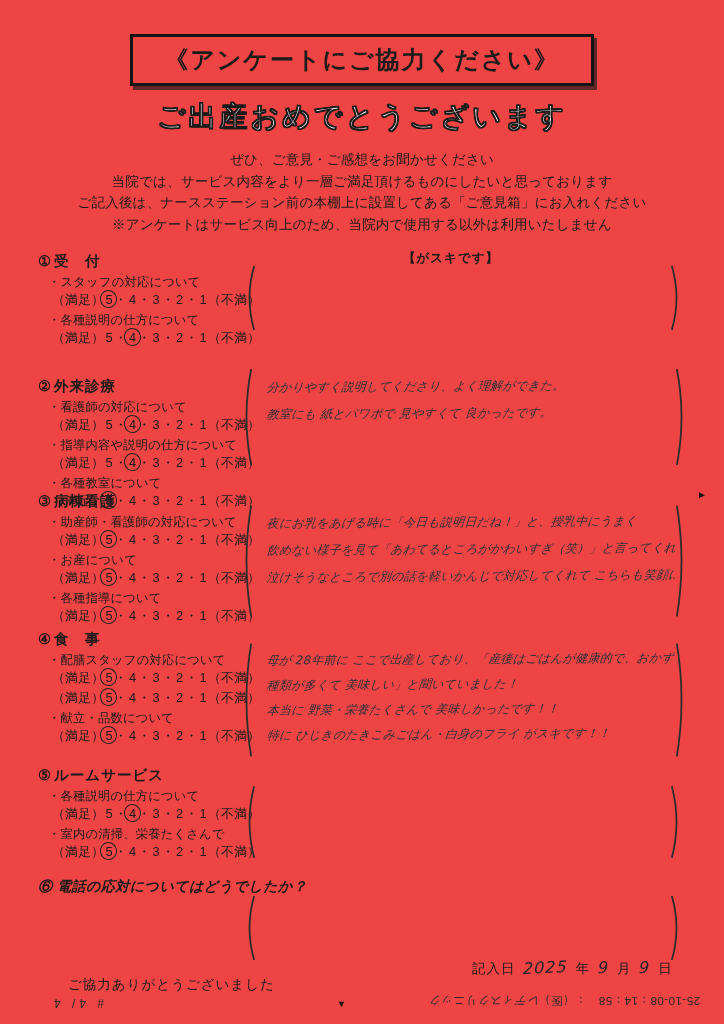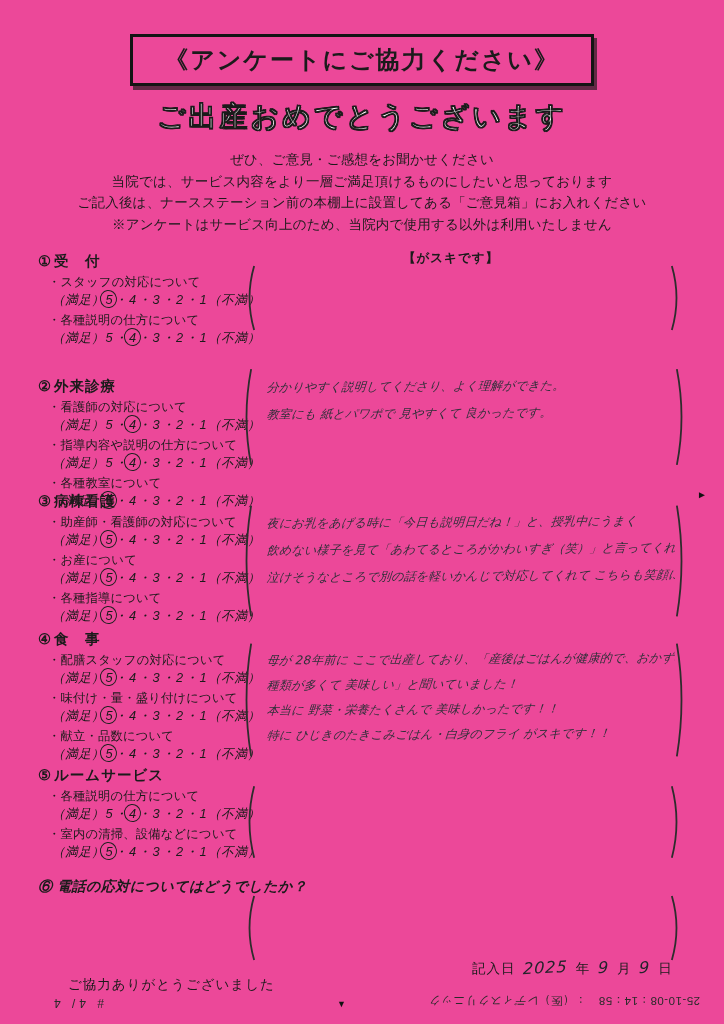--- a/index.html
+++ b/index.html
@@ -1,17 +1,17 @@
 <!DOCTYPE html>
 <html><head>
 <meta charset="utf-8">
 <style>
   html,body{margin:0;padding:0;background:#e8e8e6;}
   .page{
-    position:relative;width:724px;height:1024px;background:#ec4899;
+    position:relative;width:724px;height:1024px;background:#ef4444;
     font-family:"Liberation Sans",sans-serif;color:#1b1b1b;overflow:hidden;
     box-shadow:0 0 6px rgba(0,0,0,.25);
   }
   
   .title-box{
     position:absolute;left:130px;top:34px;width:458px;height:46px;
     border:3px solid #141414;box-shadow:3px 4px 0 rgba(25,25,25,.65);
     display:flex;align-items:center;justify-content:center;
     font-size:24px;font-weight:bold;letter-spacing:2px;
   }
@@ -23,21 +23,21 @@
   }
   .intro{position:absolute;left:0;top:149px;width:100%;text-align:center;
     font-size:13.5px;line-height:21.5px;letter-spacing:.2px;}
   .details-header{position:absolute;left:403px;top:250px;font-size:12.5px;font-weight:bold;letter-spacing:1px;}
   
   .section{position:absolute;left:38px;width:215px;}
   .sec-title{font-size:14.5px;font-weight:600;letter-spacing:1px;margin-bottom:3px;white-space:nowrap;}
   .sec-title .sec-num{margin-right:2px;}
   .item{margin-left:10px;margin-bottom:3px;}
   .item-label{font-size:12.3px;letter-spacing:.2px;white-space:nowrap;}
-  .rating{font-size:12.8px;margin-left:4px;margin-top:1px;white-space:nowrap;letter-spacing:.3px;font-style:italic;}
+  .rating{font-size:12.8px;margin-left:4px;margin-top:1px;white-space:nowrap;letter-spacing:.3px;}
   .rating .num{position:relative;display:inline-block;padding:0 1px;}
   .rating .num.circled::after{
     content:"";position:absolute;left:-4px;right:-4px;top:-2px;bottom:-1px;
     border:1.6px solid #222;border-radius:50%;transform:rotate(-8deg);
   }
   .rating .sep{padding:0 .5px;}
   .question-title{position:absolute;left:38px;font-size:14px;font-weight:600;letter-spacing:.5px;white-space:nowrap;font-style:italic;}
   
   .comment-box{position:absolute;display:flex;align-items:stretch;}
   .paren{width:13px;height:100%;flex:0 0 13px;}
@@ -171,21 +171,20 @@
 
   <div class="section" style="top:630px">
     <div class="sec-title">
       <span class="sec-num">④</span><span>食　事</span>
     </div>
     <div class="item">
       <div class="item-label">・<span>配膳スタッフの対応について</span></div>
       <div class="rating"><span class="scale-end">（満足）</span><span class="num circled">5</span><span class="sep">・</span><span class="num">4</span><span class="sep">・</span><span class="num">3</span><span class="sep">・</span><span class="num">2</span><span class="sep">・</span><span class="num">1</span><span class="scale-end">（不満）</span></div>
     </div>
     <div class="item">
-      <div class="item-label">・<span>味付け・量・盛り付けについて</span></div>
       <div class="rating"><span class="scale-end">（満足）</span><span class="num circled">5</span><span class="sep">・</span><span class="num">4</span><span class="sep">・</span><span class="num">3</span><span class="sep">・</span><span class="num">2</span><span class="sep">・</span><span class="num">1</span><span class="scale-end">（不満）</span></div>
     </div>
     <div class="item">
       <div class="item-label">・<span>献立・品数について</span></div>
       <div class="rating"><span class="scale-end">（満足）</span><span class="num circled">5</span><span class="sep">・</span><span class="num">4</span><span class="sep">・</span><span class="num">3</span><span class="sep">・</span><span class="num">2</span><span class="sep">・</span><span class="num">1</span><span class="scale-end">（不満）</span></div>
     </div>
   </div>
   <div class="comment-box tight" style="left:240px;top:640px;width:448px;height:120px">
     <svg class="paren" viewBox="0 0 14 100" preserveAspectRatio="none">
         <path d="M12 3 Q2 50 12 97" vector-effect="non-scaling-stroke"></path>
@@ -203,21 +202,21 @@
 
   <div class="section" style="top:766px">
     <div class="sec-title">
       <span class="sec-num">⑤</span><span>ルームサービス</span>
     </div>
     <div class="item">
       <div class="item-label">・<span>各種説明の仕方について</span></div>
       <div class="rating"><span class="scale-end">（満足）</span><span class="num">5</span><span class="sep">・</span><span class="num circled">4</span><span class="sep">・</span><span class="num">3</span><span class="sep">・</span><span class="num">2</span><span class="sep">・</span><span class="num">1</span><span class="scale-end">（不満）</span></div>
     </div>
     <div class="item">
-      <div class="item-label">・<span>室内の清掃、設備などについて</span></div>
+      <div class="item-label">・<span>室内の清掃、栄養たくさんで</span></div>
       <div class="rating"><span class="scale-end">（満足）</span><span class="num circled">5</span><span class="sep">・</span><span class="num">4</span><span class="sep">・</span><span class="num">3</span><span class="sep">・</span><span class="num">2</span><span class="sep">・</span><span class="num">1</span><span class="scale-end">（不満）</span></div>
     </div>
   </div>
   <div class="comment-box" style="left:243px;top:784px;width:440px;height:76px">
     <svg class="paren" viewBox="0 0 14 100" preserveAspectRatio="none">
         <path d="M12 3 Q2 50 12 97" vector-effect="non-scaling-stroke"></path>
       </svg>
     <div class="comment-lines"></div>
     <svg class="paren flip" viewBox="0 0 14 100" preserveAspectRatio="none">
         <path d="M12 3 Q2 50 12 97" vector-effect="non-scaling-stroke"></path>

